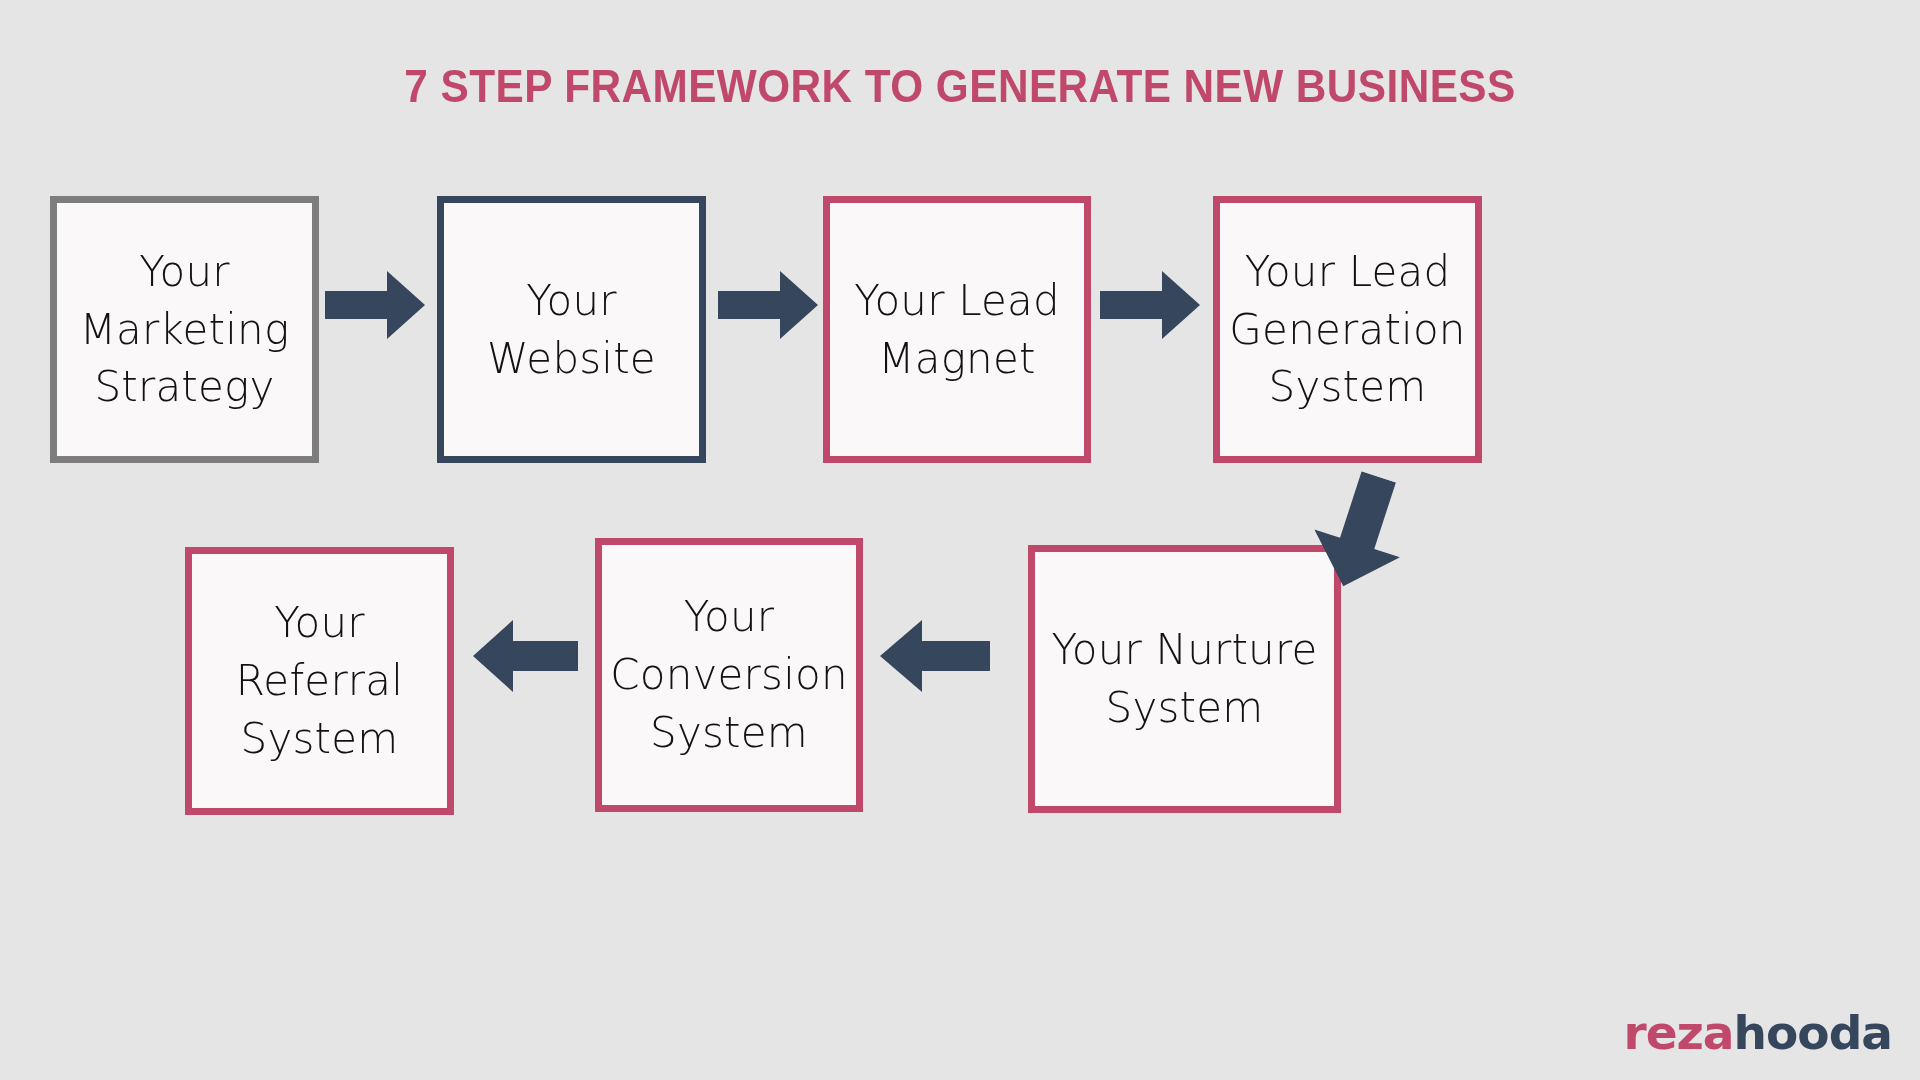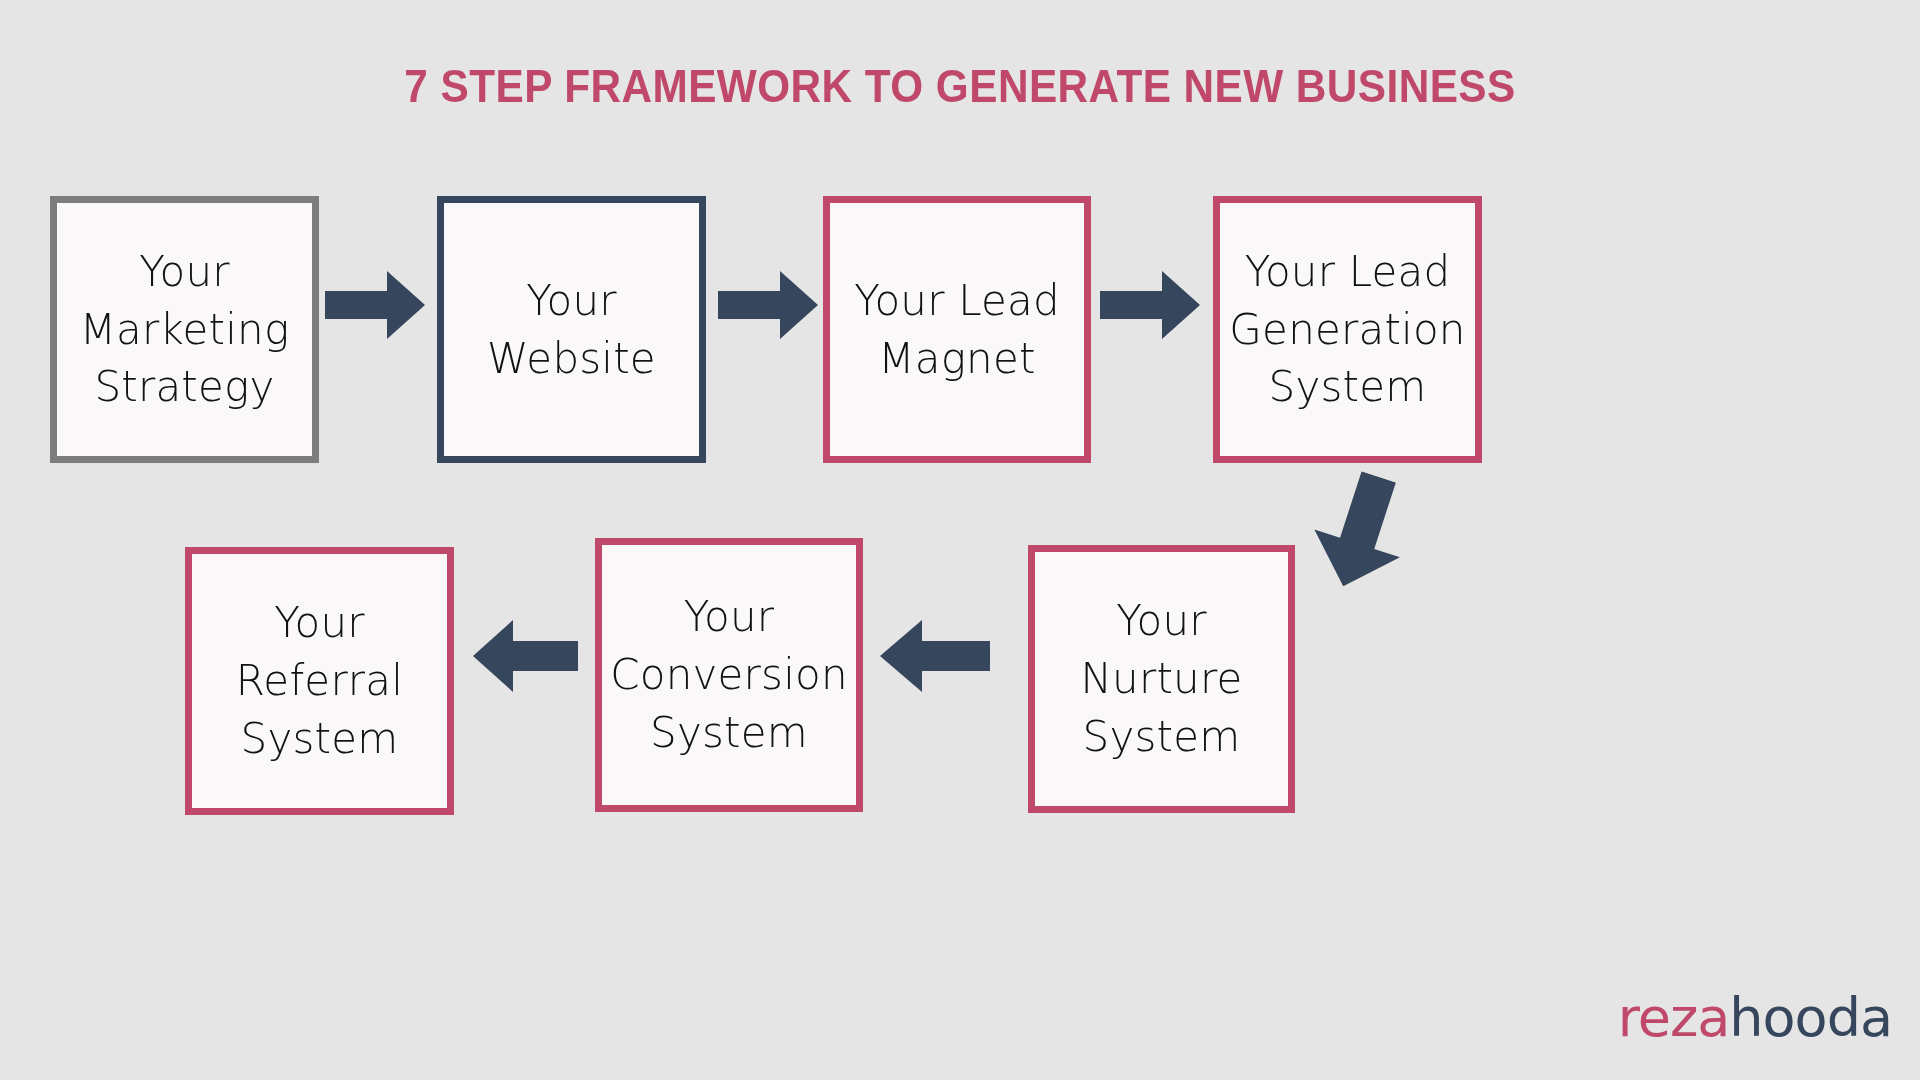--- a/index.html
+++ b/index.html
@@ -69,24 +69,24 @@
   
   .arrow {
     position: absolute;
   }
   .arrow svg { display: block; width: 100%; height: 100%; }
 
   
   .logo {
     position: absolute;
     right: 28px;
-    bottom: 31px;
+    bottom: 20px;
     font-family: "DejaVu Sans", sans-serif;
-    font-weight: normal;
-    font-size: 54px;
+    font-weight: bold;
+    font-size: 47px;
     letter-spacing: -1px;
     white-space: nowrap;
   }
   .logo .logo-reza  { color: #c0496b; }
   .logo .logo-hooda { color: #36465c; }
 </style>
 </head>
 <body>
 
 <div id="canvas">
@@ -120,21 +120,21 @@
 Referral
 System</span>
   </div>
 
   <div class="step-box box-pink" style="left:595px; top:538px; width:268px; height:274px;">
     <span class="step-label">Your
 Conversion
 System</span>
   </div>
 
-  <div class="step-box box-pink" style="left:1028px; top:545px; width:267px; height:268px;">
+  <div class="step-box box-pink" style="left:1028px; top:545px; width:313px; height:268px;">
     <span class="step-label">Your Nurture
 System</span>
   </div>
 
   <div class="arrow" style="left:325px; top:271px; width:100px; height:68px;">
     <svg viewBox="0 0 100 68" preserveAspectRatio="none">
       <polygon points="0,20 62,20 62,0 100,34 62,68 62,48 0,48" fill="#36465c"></polygon>
     </svg>
   </div>
 

